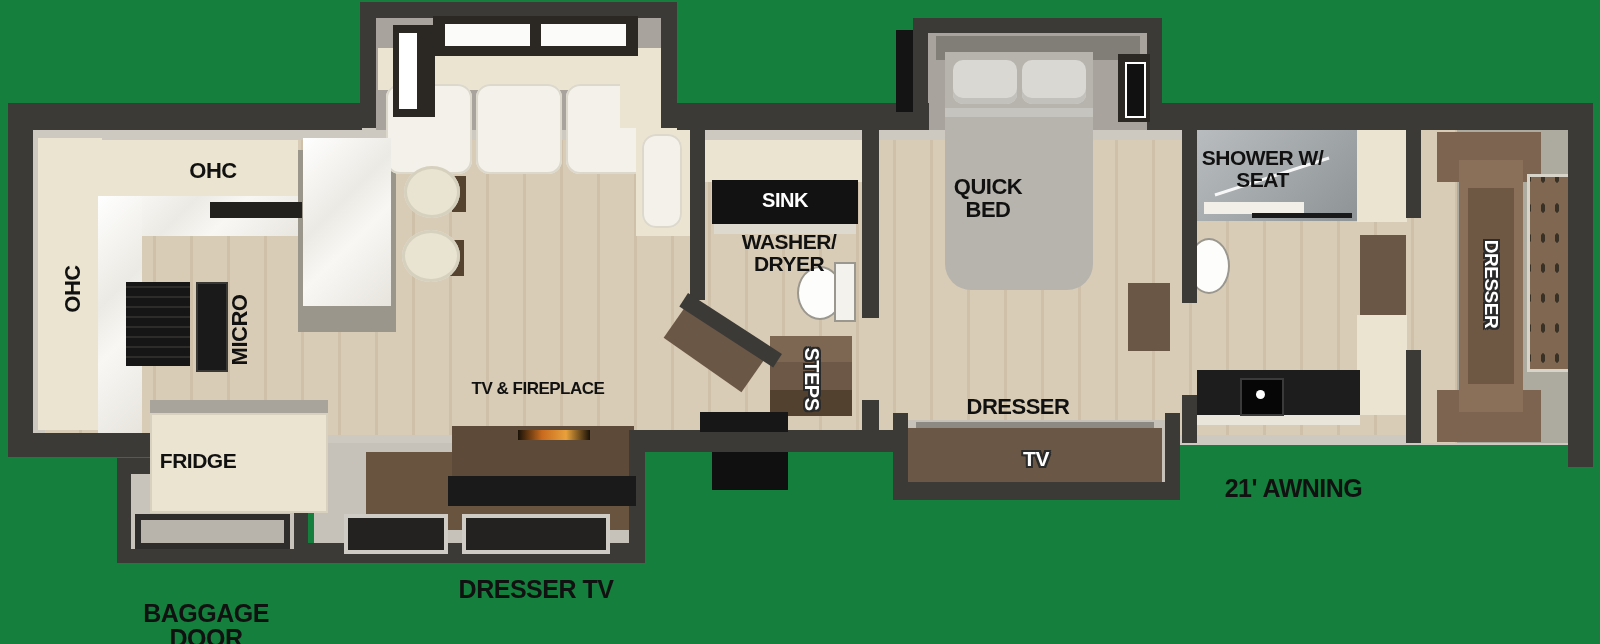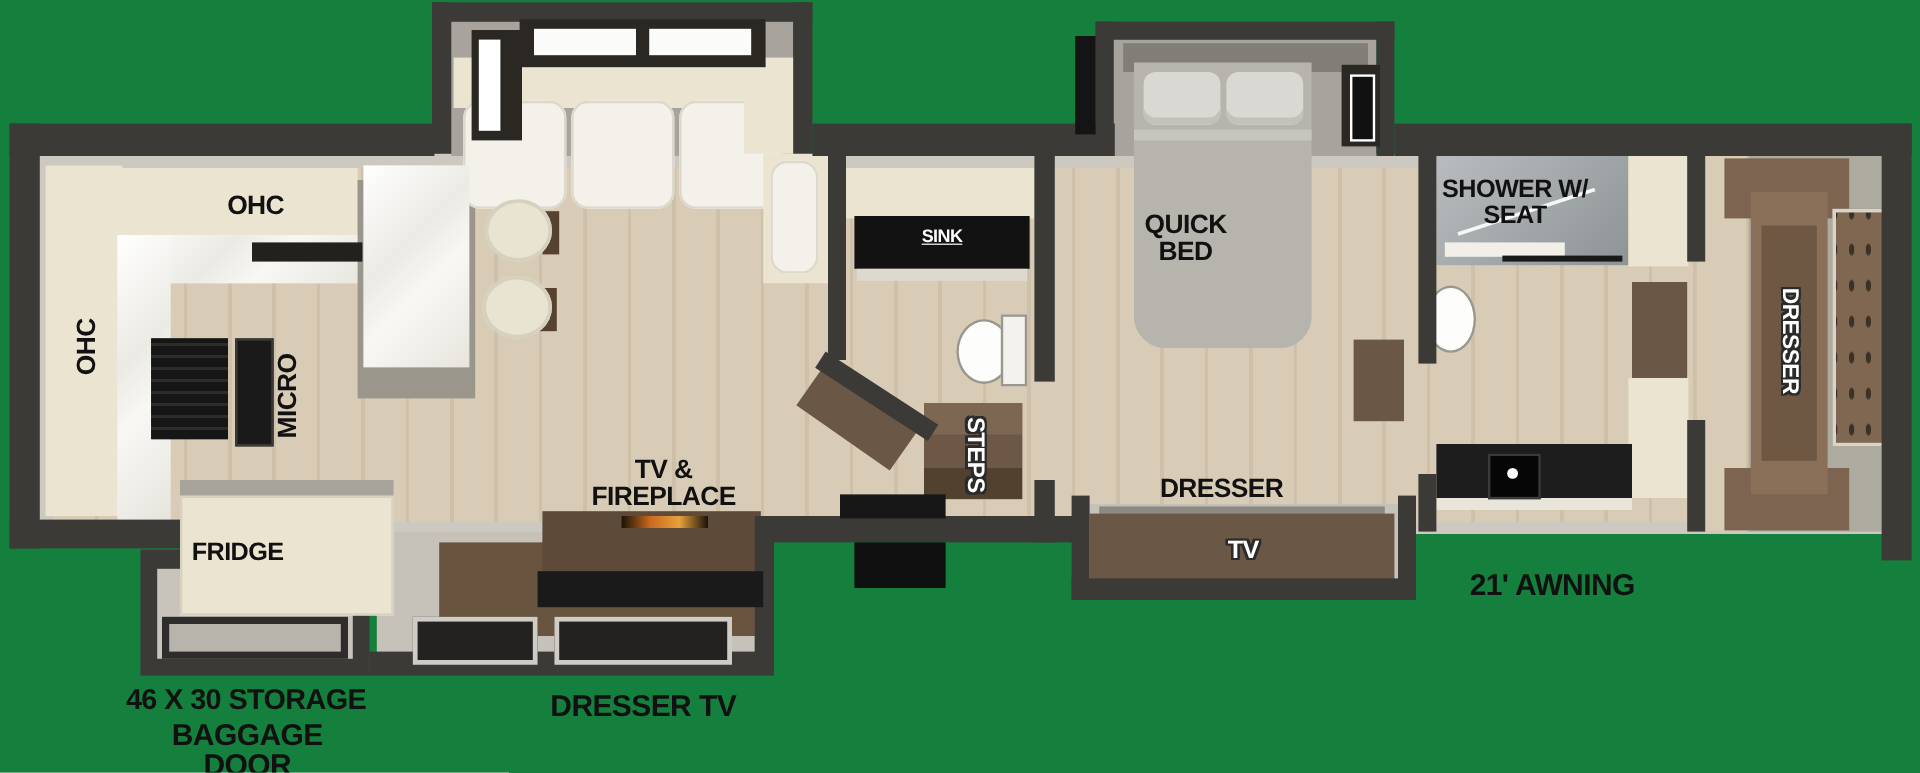--- a/index.html
+++ b/index.html
@@ -152,27 +152,27 @@
   <div class="abs" style="left:1437px;top:132px;width:104px;height:50px;background:#7c6450;z-index:5;"></div>
   <div class="abs" style="left:1437px;top:390px;width:104px;height:52px;background:#7c6450;z-index:5;"></div>
   <div class="abs" style="left:1459px;top:160px;width:64px;height:252px;background:#8a7058;z-index:5;"></div>
   <div class="abs" style="left:1468px;top:188px;width:46px;height:196px;background:#6e5743;z-index:6;"></div>
   <div class="abs" style="left:1527px;top:174px;width:42px;height:192px;background:#7f6751;border:3px solid #d8d4c9;background-image:radial-gradient(#3a3126 2px,transparent 2.5px);background-size:14px 30px;background-position:6px 76px;z-index:6;"></div>
 
   <div class="lbl nowrap" style="left:173px;top:160px;width:80px;font-size:22px;">OHC</div>
   <div class="lbl vccw" style="left:73px;top:289px;font-size:22px;">OHC</div>
   <div class="lbl vccw" style="left:240px;top:330px;font-size:22px;">MICRO</div>
   <div class="lbl nowrap" style="left:138px;top:450px;width:120px;font-size:21px;">FRIDGE</div>
-  <div class="lbl" style="left:473px;top:380px;width:160px;font-size:22px;">TV &amp; FIREPLACE</div>
-  <div class="lbl nowrap" style="left:725px;top:190px;width:120px;font-size:15px;color:#fff;text-decoration:underline;">SINK</div>
+  <div class="lbl" style="left:458px;top:380px;width:160px;font-size:17px;">TV &amp; FIREPLACE</div>
+  <div class="lbl nowrap" style="left:725px;top:190px;width:120px;font-size:20px;color:#fff;">SINK</div>
+  <div class="lbl" style="left:729px;top:231px;width:120px;font-size:21px;">WASHER/ DRYER</div>
   <div class="lbl vcw owhite" style="left:812px;top:379px;font-size:20px;">STEPS</div>
   <div class="lbl" style="left:948px;top:176px;width:80px;font-size:22px;">QUICK BED</div>
   <div class="lbl nowrap" style="left:948px;top:396px;width:140px;font-size:22px;">DRESSER</div>
   <div class="lbl nowrap owhite" style="left:1006px;top:448px;width:60px;font-size:21px;">TV</div>
   <div class="lbl" style="left:1200px;top:147px;width:125px;font-size:21px;">SHOWER W/ SEAT</div>
   <div class="lbl vcw owhite" style="left:1491px;top:284px;font-size:19px;">DRESSER</div>
 
-  <div class="lbl nowrap" style="left:95px;top:572px;width:220px;font-size:24px;">46 X 30 STORAGE</div>
   <div class="lbl" style="left:141px;top:601px;width:130px;font-size:25px;line-height:0.98;">BAGGAGE DOOR</div>
   <div class="lbl nowrap" style="left:436px;top:576px;width:200px;font-size:25px;">DRESSER TV</div>
   <div class="lbl nowrap" style="left:1191px;top:459px;width:205px;font-size:25px;margin-top:16px;">21' AWNING</div>
 
 </div>
 
 </body></html>

